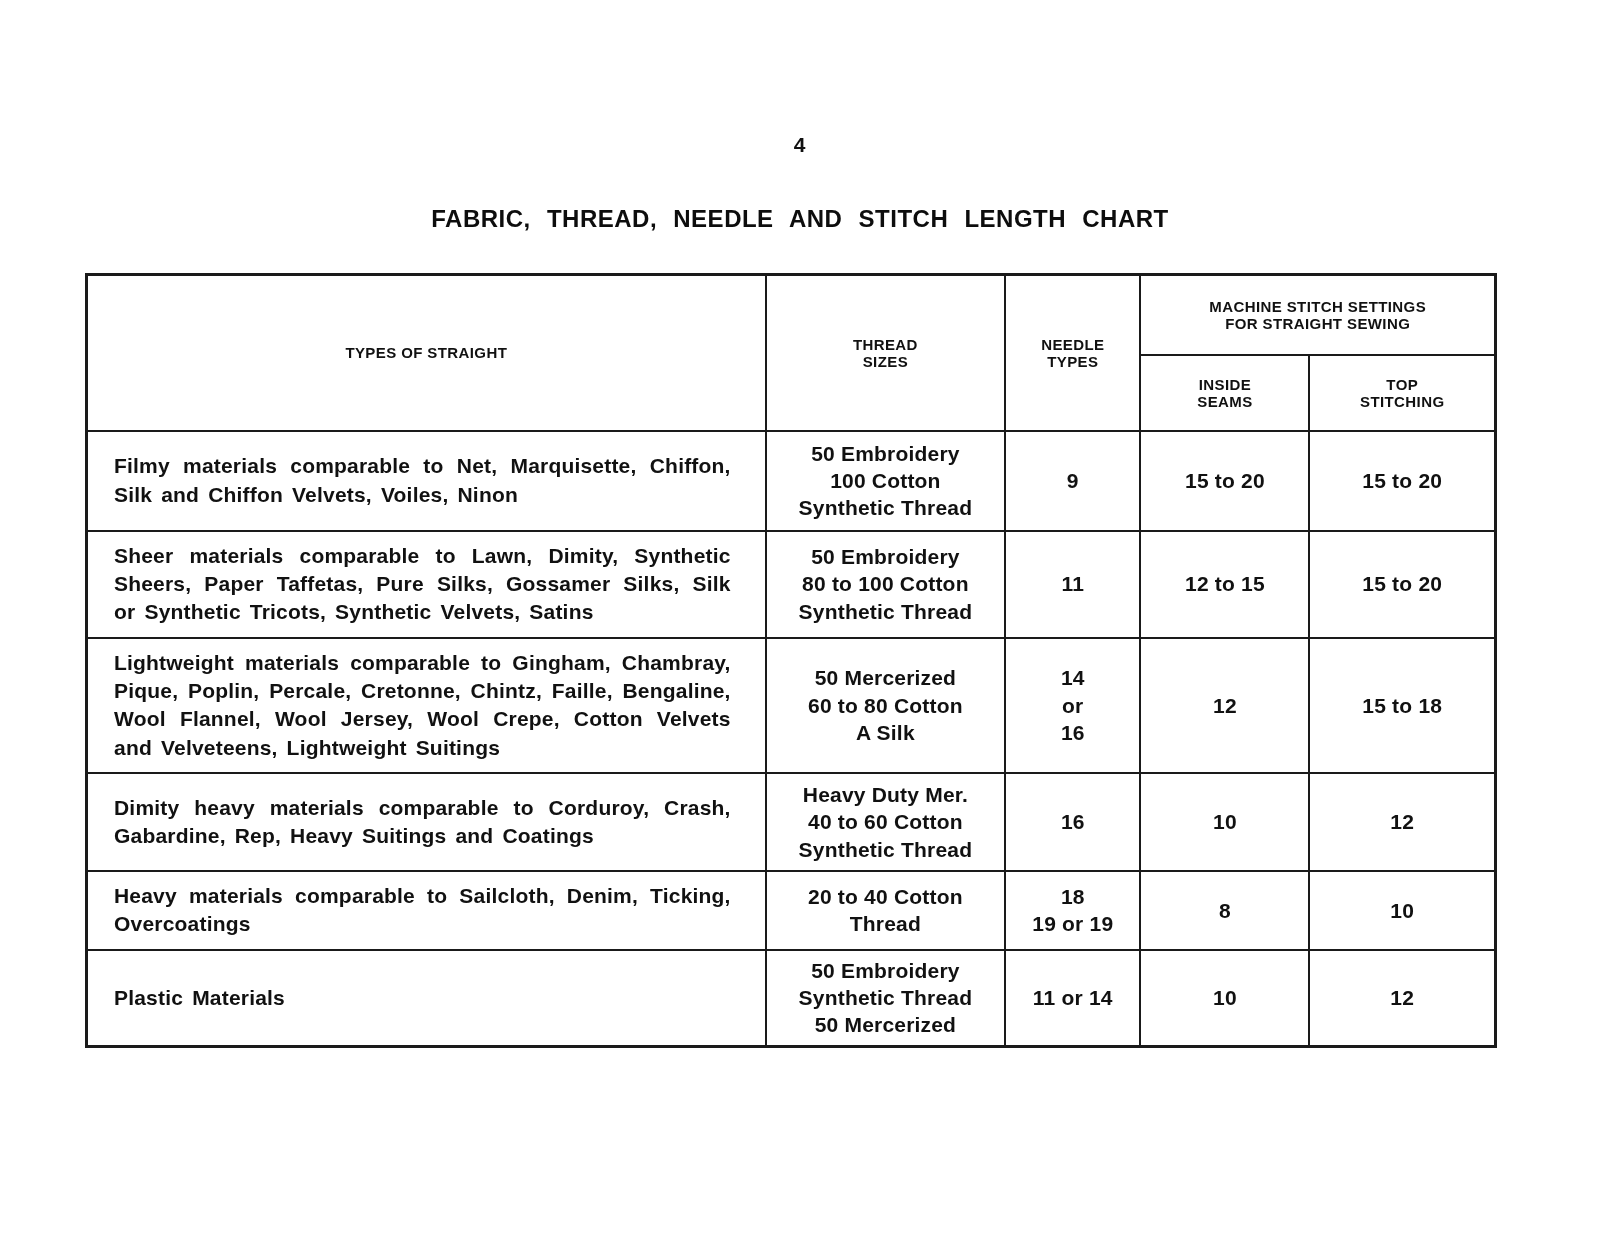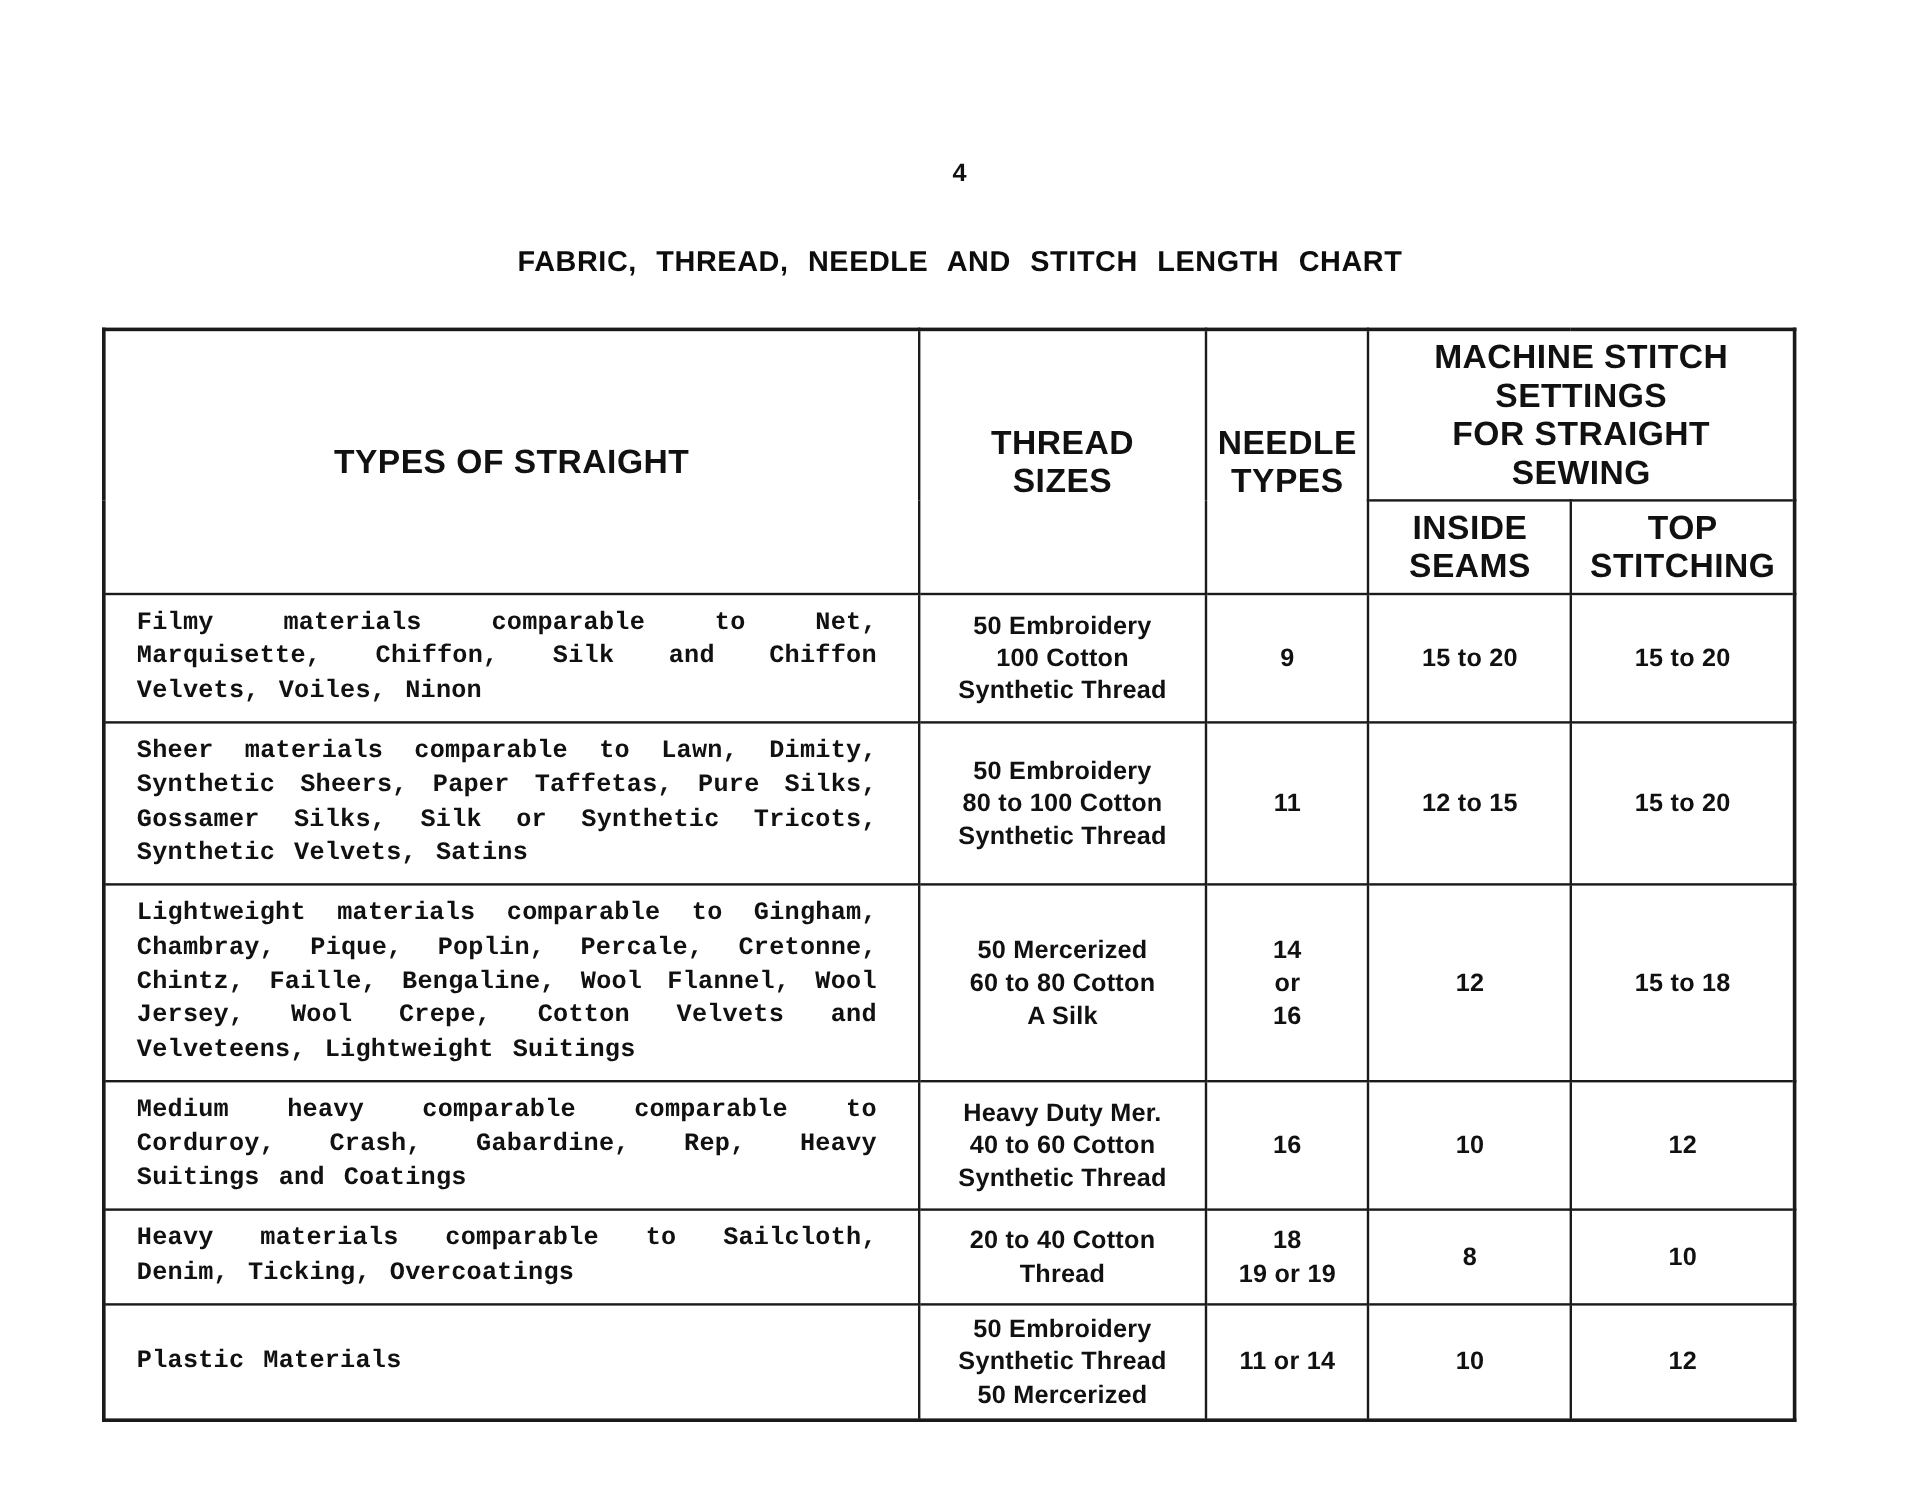--- a/index.html
+++ b/index.html
@@ -42,41 +42,40 @@
   }
   table.chart th,
   table.chart td {
     border: 2px solid #1a1a1a;
     vertical-align: middle;
     font-weight: 700;
     color: #111111;
     box-sizing: border-box;
   }
   th {
-    font-size: 28px;
+    font-size: 15px;
     text-align: center;
     letter-spacing: 0.4px;
     padding: 6px 8px;
   }
   .th-group {
     height: 80px;
   }
   tr.subhead th {
     height: 76px;
   }
   td {
     font-size: 21px;
     letter-spacing: 0.2px;
   }
   td.fabric {
     text-align: justify;
     padding: 10px 34px 10px 26px;
     line-height: 1.35;
     word-spacing: 3px;
-    font-family: Liberation Mono, monospace;
   }
   td.center {
     text-align: center;
     padding: 6px 8px;
     line-height: 1.3;
   }
   .pre {
     white-space: pre-line;
   }
   .lead {
@@ -151,21 +150,21 @@
 60 to 80 Cotton
 A Silk</td>
         <td class="center pre">14
 or
 16</td>
         <td class="center">12</td>
         <td class="center">15 to 18</td>
       </tr>
 
       <tr class="r4">
-        <td class="fabric"><span class="lead">Medium heavy comparable</span><span> comparable to Corduroy, Crash, Gabardine, Rep, Heavy Suitings and Coatings</span></td>
+        <td class="fabric"><span class="lead">Dimity heavy materials</span><span> comparable to Corduroy, Crash, Gabardine, Rep, Heavy Suitings and Coatings</span></td>
         <td class="center pre">Heavy Duty Mer.
 40 to 60 Cotton
 Synthetic Thread</td>
         <td class="center pre">16</td>
         <td class="center">10</td>
         <td class="center">12</td>
       </tr>
 
       <tr class="r5">
         <td class="fabric"><span class="lead">Heavy materials</span><span> comparable to Sailcloth, Denim, Ticking, Overcoatings</span></td>

